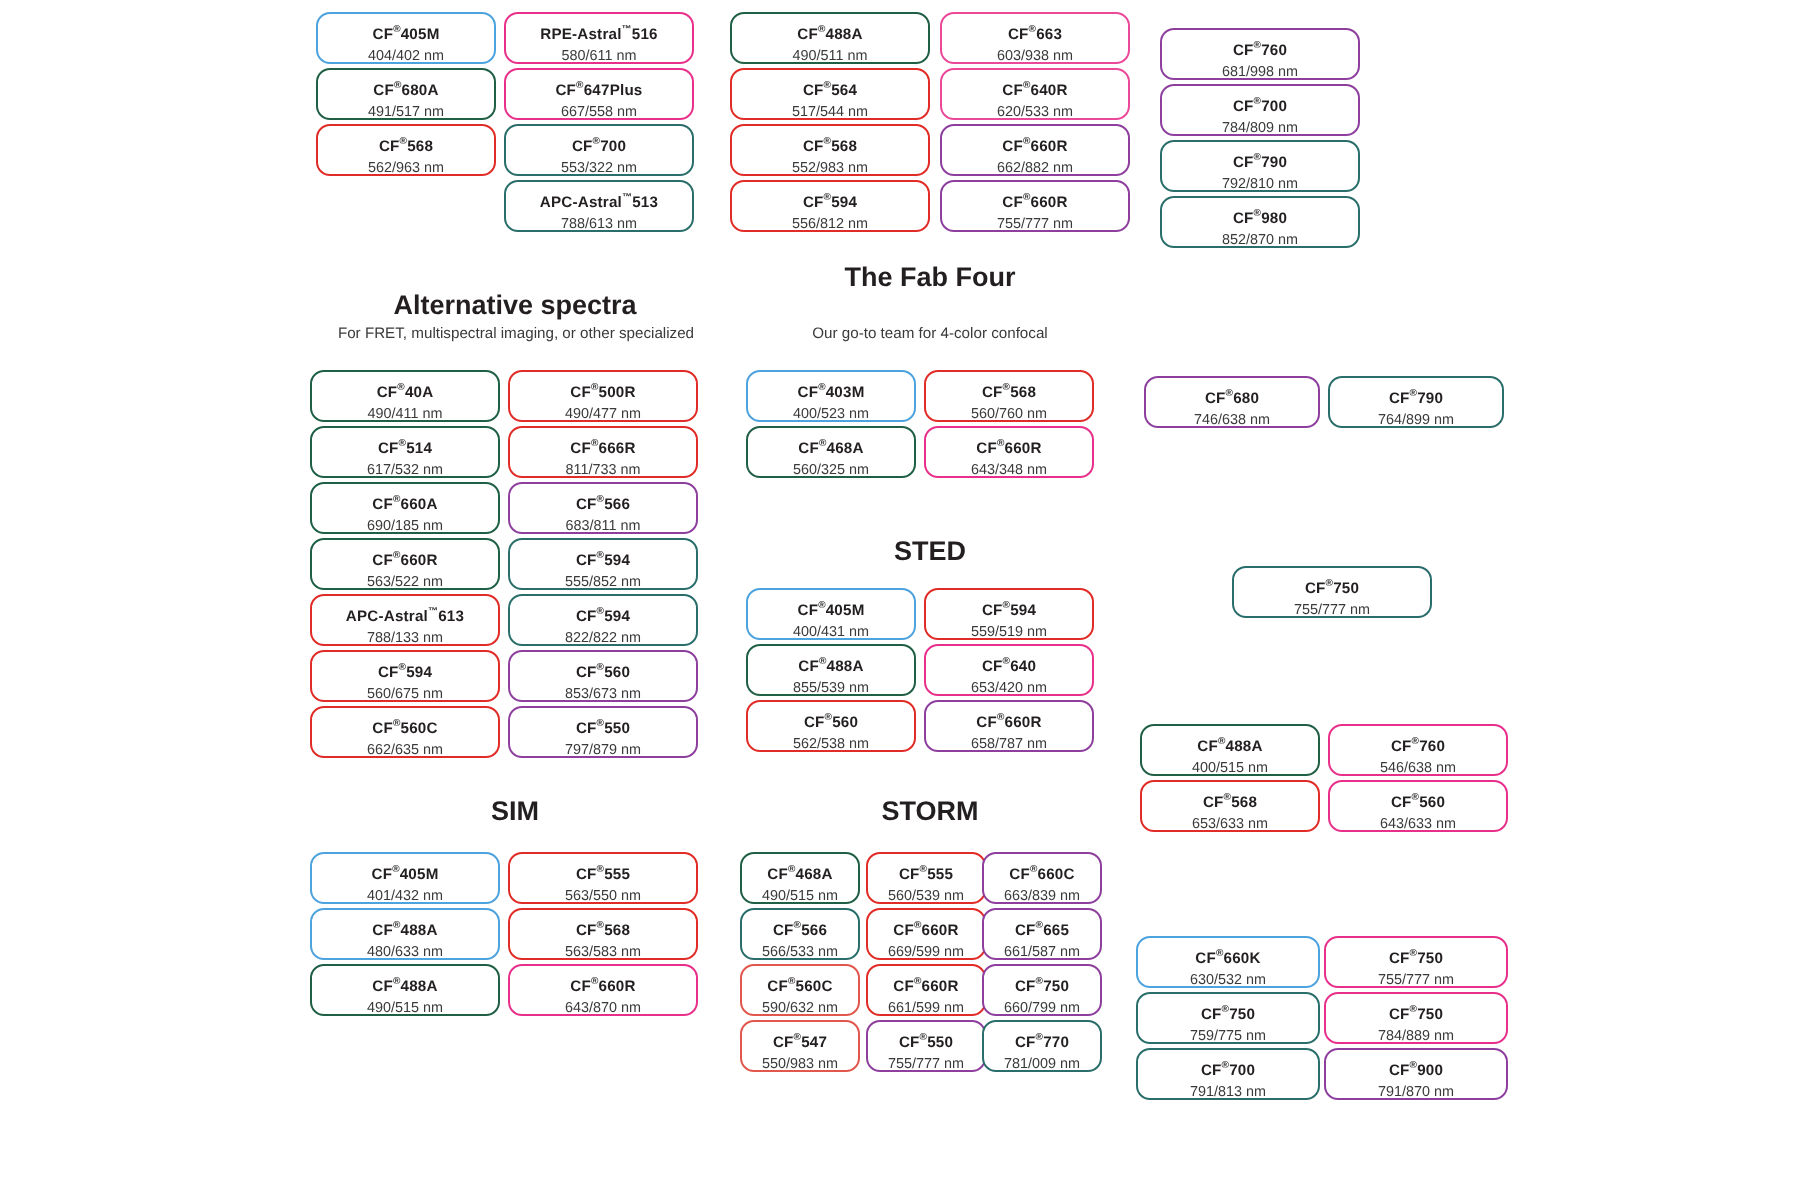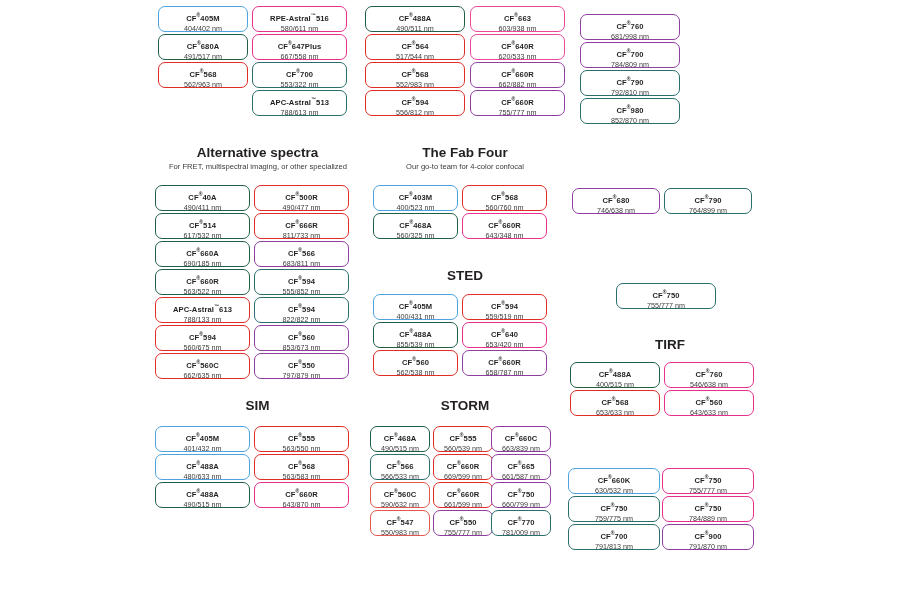--- a/index.html
+++ b/index.html
@@ -63,31 +63,30 @@
   }
 </style>
 </head>
 <body>
 
 <div class="stage">
 
   <div class="sect-title" style="left:155px;top:145px;width:205px;">Alternative spectra</div>
   <div class="sect-sub" style="left:146px;top:162px;width:224px;font-size:7.6px;">For FRET, multispectral imaging, or other specialized</div>
 
-  <div class="sect-title" style="left:375px;top:145px;width:180px;text-align:center;">The Fab Four</div>
+  <div class="sect-title" style="left:375px;top:131px;width:180px;text-align:center;">The Fab Four</div>
   <div class="sect-sub" style="left:375px;top:162px;width:180px;font-size:7.6px;">Our go-to team for 4-color confocal</div>
 
   <div class="sect-title" style="left:375px;top:268px;width:180px;">STED</div>
 
   <div class="sect-title" style="left:155px;top:398px;width:205px;">SIM</div>
 
   <div class="sect-title" style="left:370px;top:398px;width:190px;">STORM</div>
 
 
-  <div class="sect-title" style="left:595px;top:337px;width:150px;">TIRF</div>
 
 
 <div class="chip" style="left: 158px; top: 6px; width: 90px; height: 26px; border-color: rgb(77, 163, 221);">
       <span class="nm-name">CF<sup>®</sup>405M</span>
       <span class="nm-val">404/402 nm</span>
     </div>
     <div class="chip" style="left: 158px; top: 34px; width: 90px; height: 26px; border-color: rgb(31, 95, 69);">
       <span class="nm-name">CF<sup>®</sup>680A</span>
       <span class="nm-val">491/517 nm</span>
     </div>

